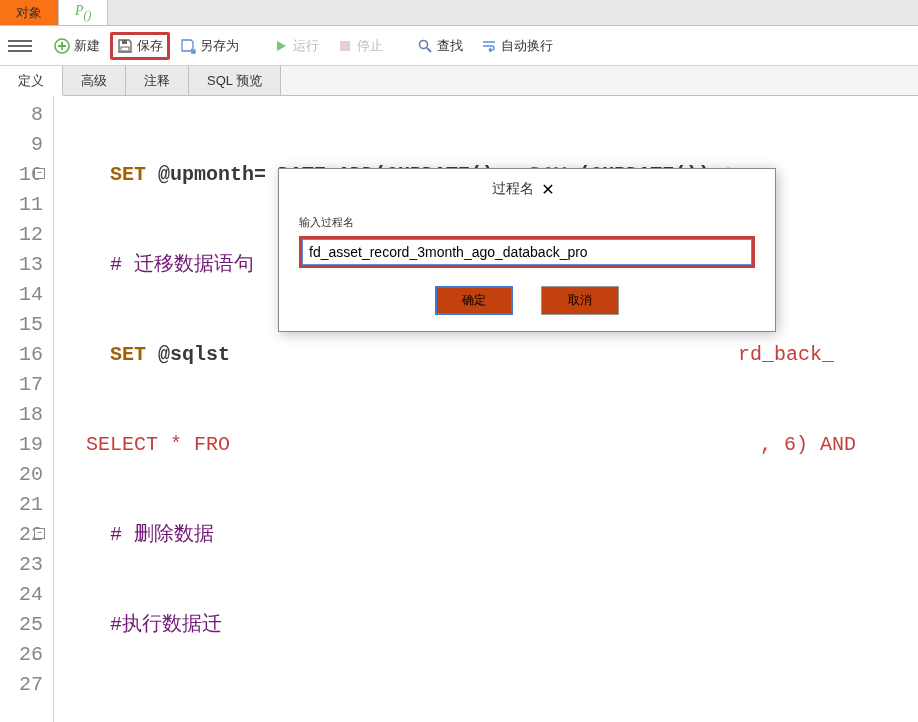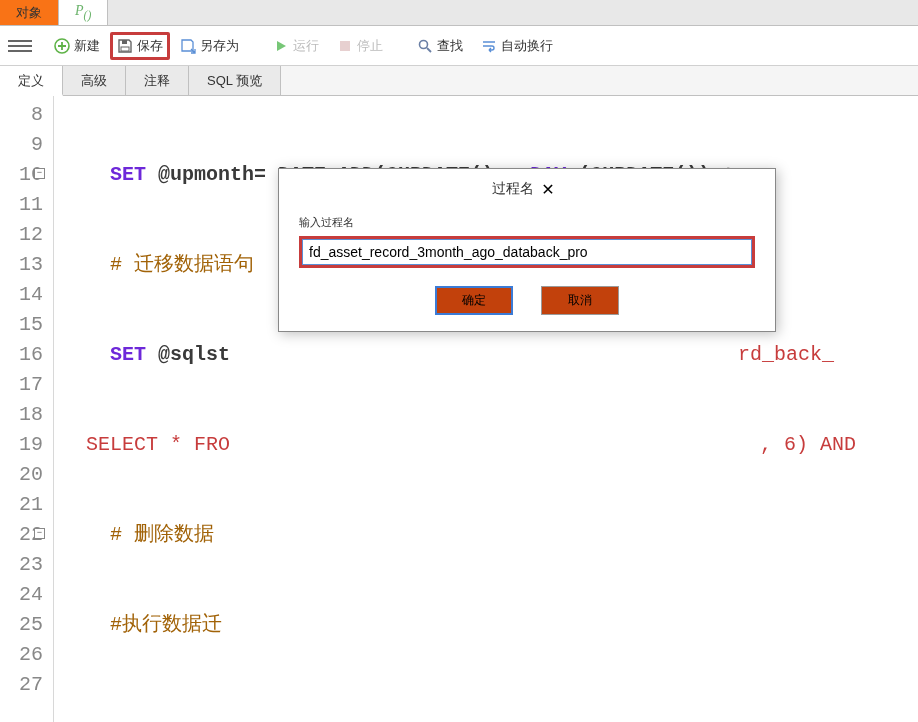--- a/index.html
+++ b/index.html
@@ -24,24 +24,24 @@
 .sec-tab { padding: 6px 18px; border-right: 1px solid #c0c0c0; cursor: pointer; background: #eaeaea; }
 .sec-tab.active { background: #fff; border-bottom: 2px solid #fff; margin-bottom: -1px; }
 
 
 .code-area { display: flex; font-family: Consolas, "Courier New", monospace; font-size: 20px; line-height: 30px; height: calc(722px - 96px); overflow: hidden; }
 .gutter { background: #fff; border-right: 1px solid #d8d8d8; color: #888; text-align: right; padding: 4px 10px 4px 6px; user-select: none; min-width: 54px; position: relative; }
 .gutter-line { height: 30px; position: relative; }
 .fold { position: absolute; right: -2px; top: 8px; width: 11px; height: 11px; border: 1px solid #888; background: #fff; font-size: 9px; line-height: 9px; text-align: center; color: #555; cursor: pointer; }
 .code { padding: 4px 0 4px 8px; white-space: pre; overflow: hidden; }
 .code-line { height: 30px; }
-.kw { color: #6d28d9; font-weight: 600; }
+.kw { color: #a16207; font-weight: 600; }
 .red { color: #c73c3c; }
 .var { color: #3a3a3a; font-weight: 600; }
-.cmt { color: #a16207; }
+.cmt { color: #701a75; }
 .op { color: #3a3a3a; font-weight: 600; }
 
 
 .dialog { position: absolute; left: 278px; top: 168px; width: 498px; background: #fff; border: 1px solid #888; box-shadow: 2px 2px 12px rgba(0,0,0,.25); z-index: 10; }
 .dlg-title { display: flex; justify-content: center; align-items: center; padding: 8px 12px; font-size: 14px; }
 .dlg-close { width: 28px; height: 24px; background: none; border: none; cursor: pointer; font-size: 16px; }
 .dlg-body { padding: 6px 20px 16px 20px; }
 .dlg-label { margin-bottom: 6px; font-size: 11px; }
 .dlg-input-wrap { border: 3px solid #c73c3c; padding: 0; }
 .dlg-input { width: 100%; padding: 4px 6px; border: 1px solid #5a8fd6; font-family: "Segoe UI", sans-serif; font-size: 14px; outline: none; }

